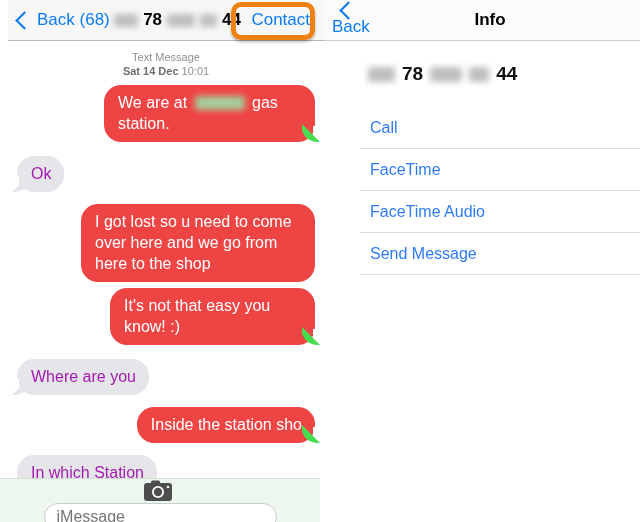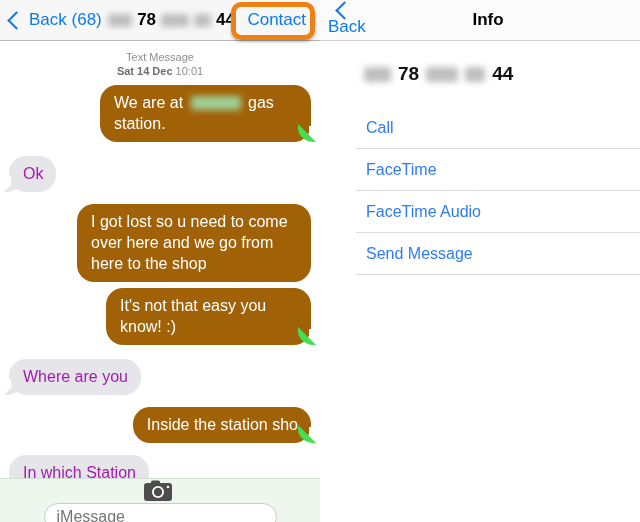--- a/index.html
+++ b/index.html
@@ -21,20 +21,21 @@
     display: flex;
   }
 
   
   .panel-left {
     position: relative;
     width: 320px;
     height: 522px;
     background: #ffffff;
     overflow: hidden;
+    padding-left: 8px;
   }
   .navbar {
     position: relative;
     height: 41px;
     background: #f7f7f7;
     border-bottom: 1px solid #b6b6b6;
     display: flex;
     align-items: center;
     box-sizing: border-box;
   }
@@ -120,21 +121,21 @@
   .bubble {
     position: relative;
     max-width: 207px;
     padding: 7px 13px 8px 14px;
     border-radius: 17px;
     font-size: 16px;
     line-height: 21px;
     word-wrap: break-word;
   }
   .bubble.green {
-    background: #a16207;
+    background: #ef4444;
     color: #ffffff;
   }
   .bubble.gray {
     background: #e5e5ea;
     color: #a21caf;
   }
   
   .bubble.tail.green::after {
     content: "";
     position: absolute;

